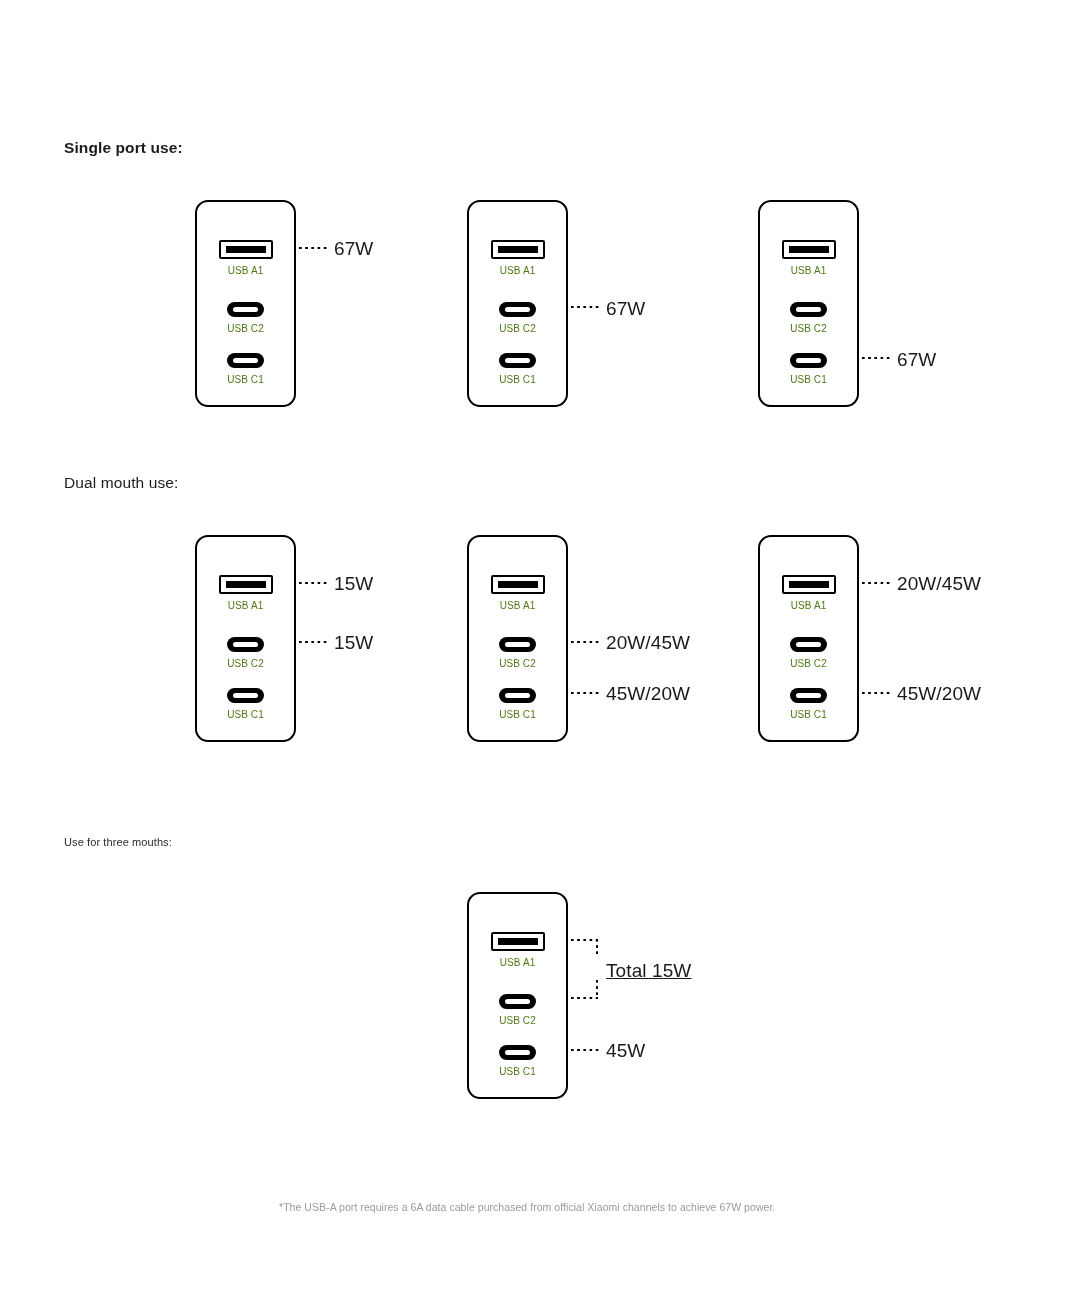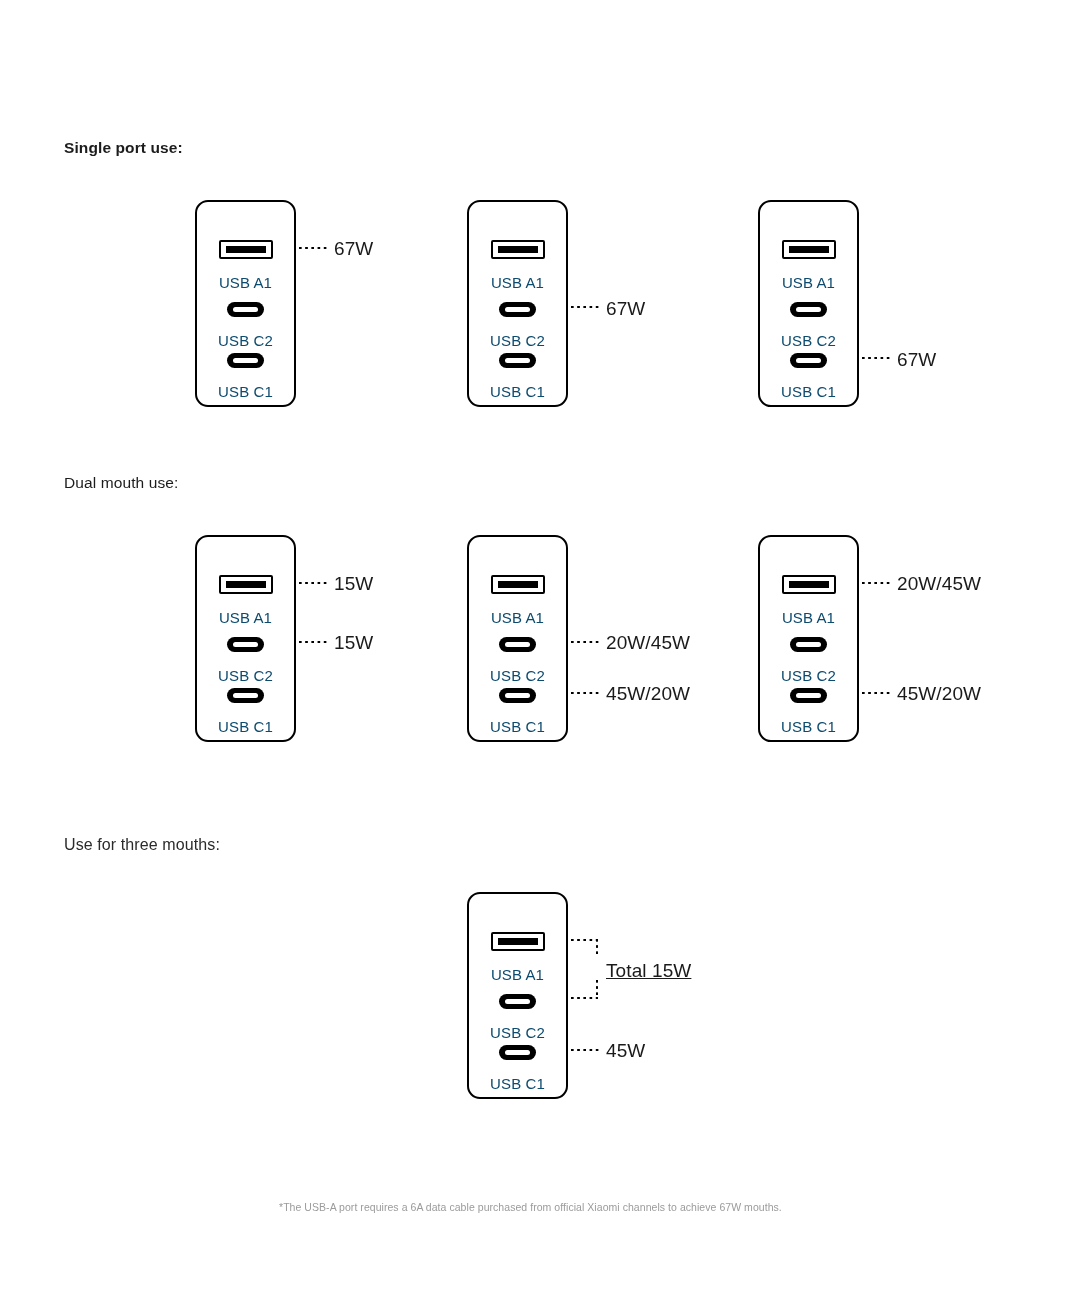--- a/index.html
+++ b/index.html
@@ -18,21 +18,21 @@
 
   
   .section-label {
     position: absolute;
     font-size: 15.5px;
     color: #1c1c1c;
     letter-spacing: 0.1px;
     white-space: nowrap;
   }
   .section-label.small {
-    font-size: 16px;
+    font-size: 11px;
     color: #2b2b2b;
   }
 
   
   .charger {
     position: absolute;
     width: 101px;
     height: 207px;
     border: 2.2px solid #000;
     border-radius: 13px;
@@ -78,23 +78,23 @@
     justify-content: center;
   }
   .usb-c-icon .slot {
     width: 25px;
     height: 4.4px;
     background: #fff;
     border-radius: 3px;
   }
 
   .port-name {
-    font-size: 15px;
-    color: #0c4a6e;
-    margin-top: 15px;
+    font-size: 10px;
+    color: #4d7c0f;
+    margin-top: 6px;
     letter-spacing: 0.1px;
     white-space: nowrap;
   }
 
   
   .leader {
     position: absolute;
     height: 2px;
     background-image: linear-gradient(to right, #000 0 2.6px, transparent 2.6px 6.2px);
     background-repeat: repeat-x;
@@ -302,13 +302,13 @@
 
 <div class="leader" style="left:571px; top:939px; width:27px;"></div>
 <div class="leader-v" style="left:596px; top:939px; height:18px;"></div>
 <div class="leader" style="left:571px; top:997px; width:27px;"></div>
 <div class="leader-v" style="left:596px; top:980px; height:19px;"></div>
 <div class="power-label" style="left:606px; top:960px;text-decoration:underline;">Total 15W</div>
 
 <div class="leader" style="left:571px; top:1049px; width:29px;"></div>
 <div class="power-label" style="left:606px; top:1040px;">45W</div>
 
-<div class="footnote" style="left:279px; top:1201px;">*The USB-A port requires a 6A data cable purchased from official Xiaomi channels to achieve 67W mouths.</div>
+<div class="footnote" style="left:279px; top:1201px;">*The USB-A port requires a 6A data cable purchased from official Xiaomi channels to achieve 67W power.</div>
 
 </body></html>

